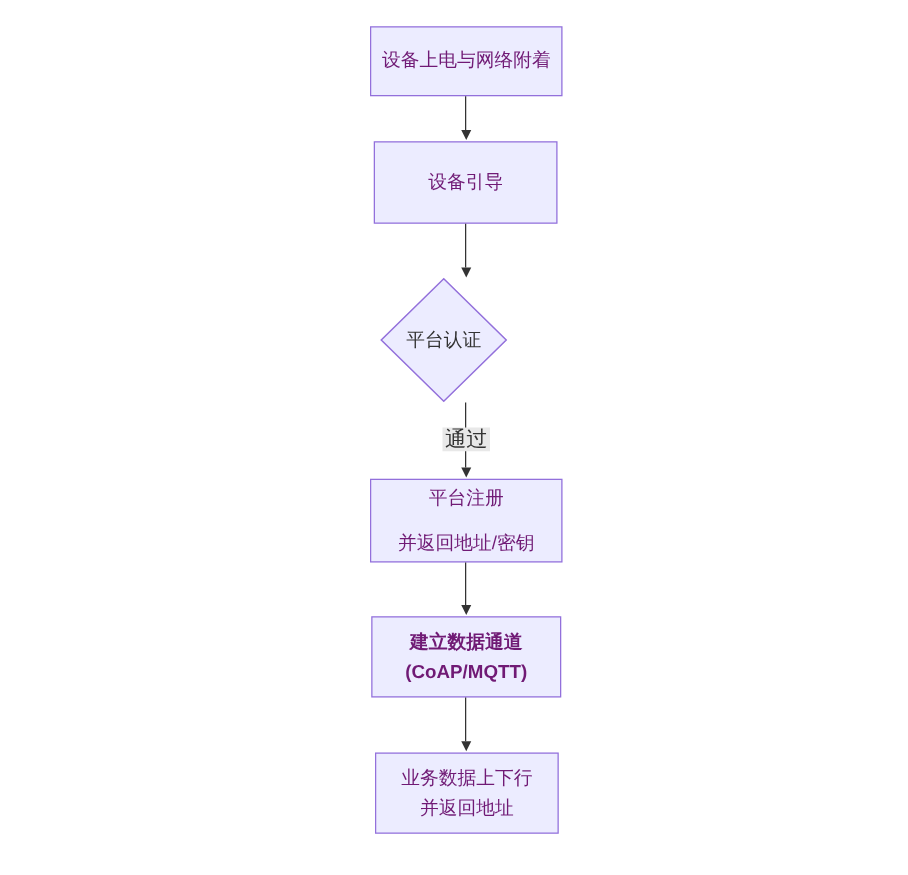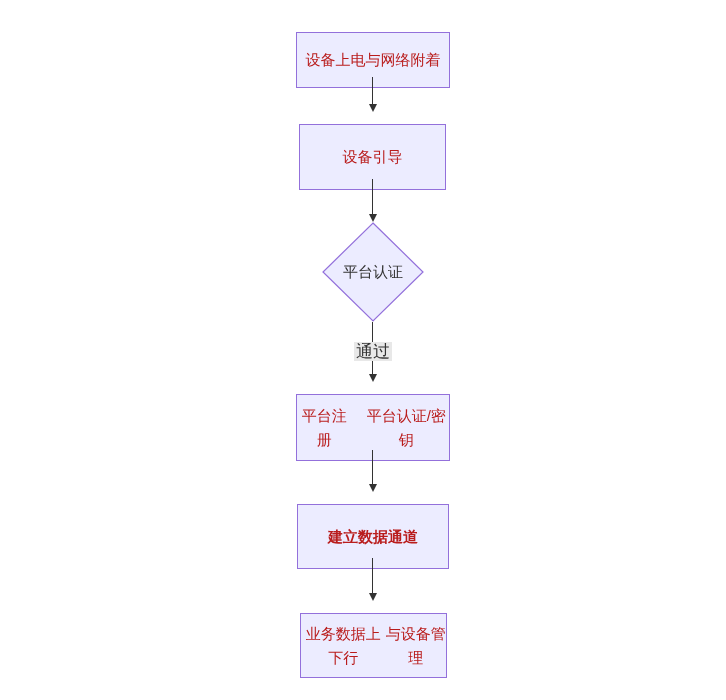--- a/index.html
+++ b/index.html
@@ -12,30 +12,29 @@
     position: relative;
     width: 726px;
     height: 700px;
     background: #ffffff;
     overflow: hidden;
   }
   .node {
     position: absolute;
     background: #ECECFF;
     border: 1px solid #9370DB;
-    color: #b91c1c;
+    color: #701a75;
     font-size: 15px;
     line-height: 24px;
     display: flex;
-    flex-direction: row;
+    flex-direction: column;
     align-items: center;
     justify-content: center;
     text-align: center;
     box-sizing: border-box;
-    margin-top: 11px;
   }
   .diamond {
     position: absolute;
     display: flex;
     align-items: center;
     justify-content: center;
   }
   .diamond svg {
     position: absolute;
     top: 0;
@@ -93,50 +92,51 @@
 
   <div class="node" style="left:299px; top:113px; width:147px; height:66px;gap:45px;">
     <span>设备引导</span>
   </div>
 
   <div class="connector" style="left:368px; top:179px; height:43px;">
     <div class="cline"></div>
     <div class="chead"></div>
   </div>
 
-  <div class="diamond" style="left:322px; top:222px; width:102px; height:100px;">
+  <div class="diamond" style="left:304px; top:222px; width:102px; height:100px;">
     <svg width="102" height="100" viewBox="0 0 102 100">
       <polygon points="51,1 101,50 51,99 1,50" fill="#ECECFF" stroke="#9370DB" stroke-width="1.2"></polygon>
     </svg>
     <div class="dtext">平台认证</div>
   </div>
 
   <div class="connector" style="left:368px; top:322px; height:60px;">
     <div class="cline"></div>
     <div class="chead"></div>
   </div>
   <div class="edge-label" style="left:373px; top:342px;">通过</div>
 
   <div class="node" style="left:296px; top:383px; width:154px; height:67px;gap:12px;">
     <span>平台注册</span>
-    <span>平台认证/密钥</span>
+    <span>并返回地址/密钥</span>
   </div>
 
   <div class="connector" style="left:368px; top:450px; height:42px;">
     <div class="cline"></div>
     <div class="chead"></div>
   </div>
 
   <div class="node" style="left:297px; top:493px; width:152px; height:65px;font-weight:bold;">
     <span>建立数据通道</span>
+    <span>(CoAP/MQTT)</span>
   </div>
 
   <div class="connector" style="left:368px; top:558px; height:43px;">
     <div class="cline"></div>
     <div class="chead"></div>
   </div>
 
   <div class="node" style="left:300px; top:602px; width:147px; height:65px;">
     <span>业务数据上下行</span>
-    <span>与设备管理</span>
+    <span>并返回地址</span>
   </div>
 
 </div>
 
 </body></html>

